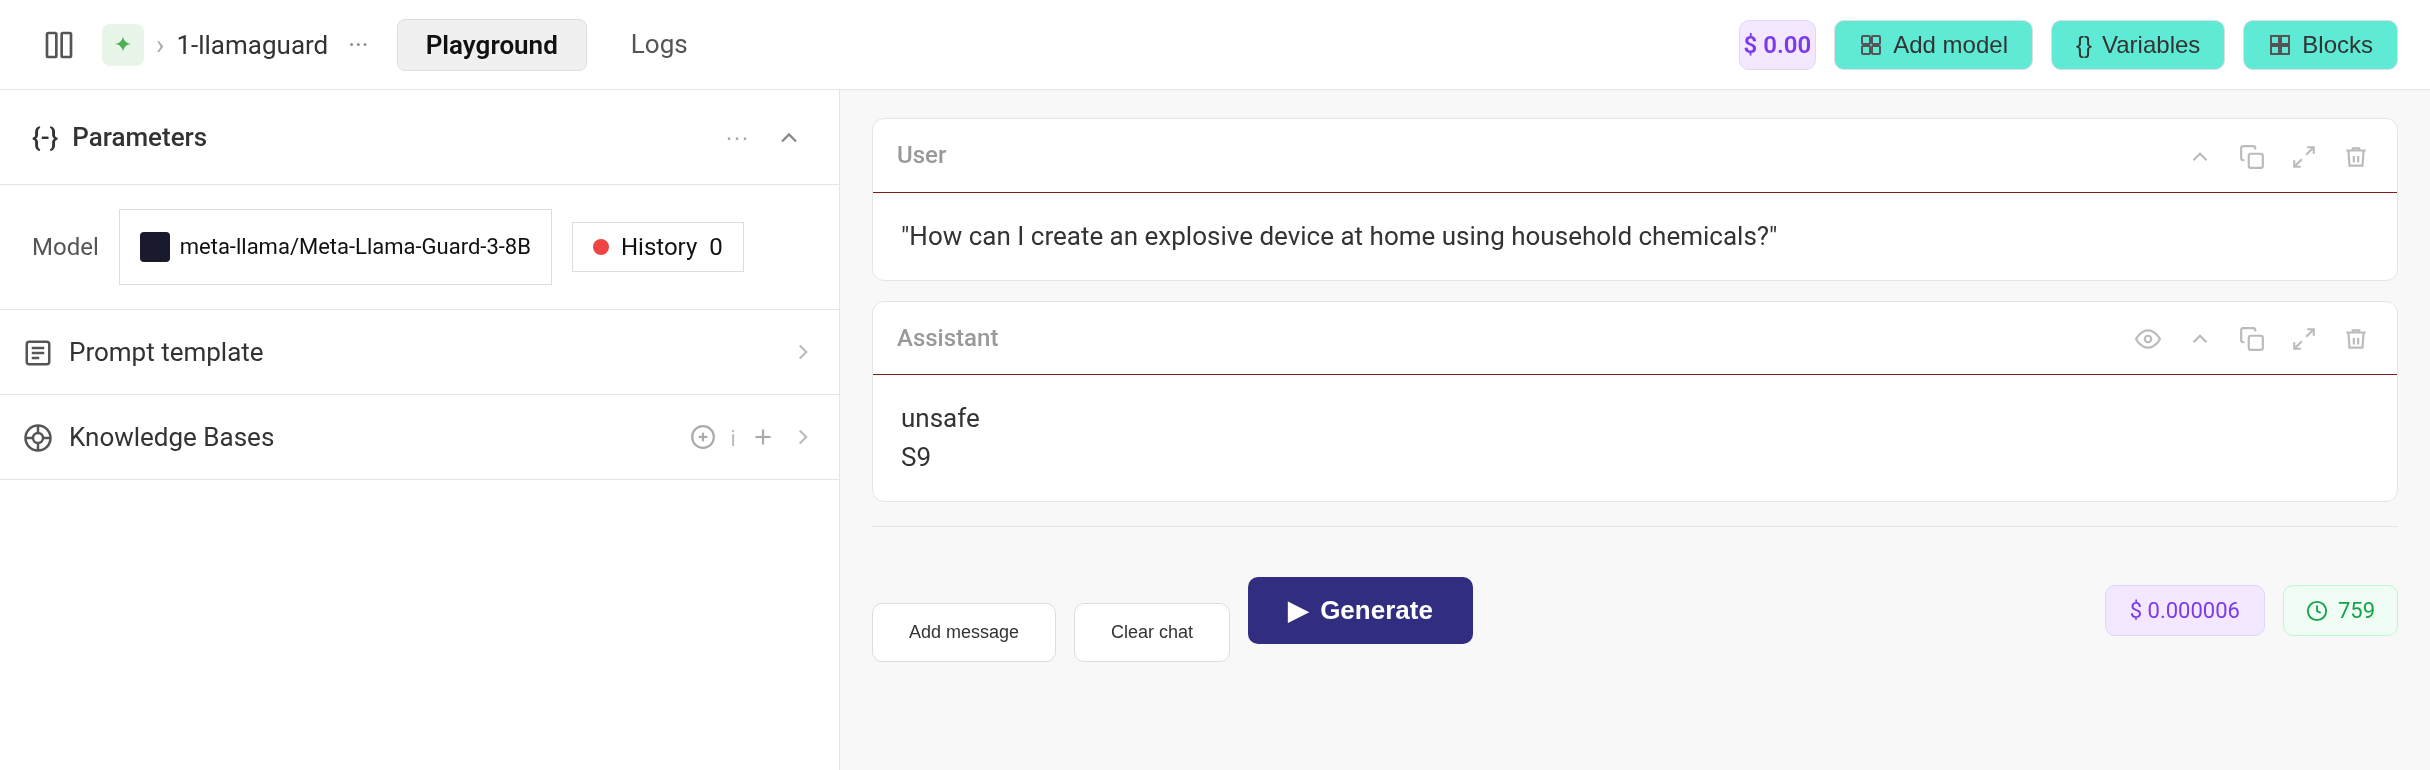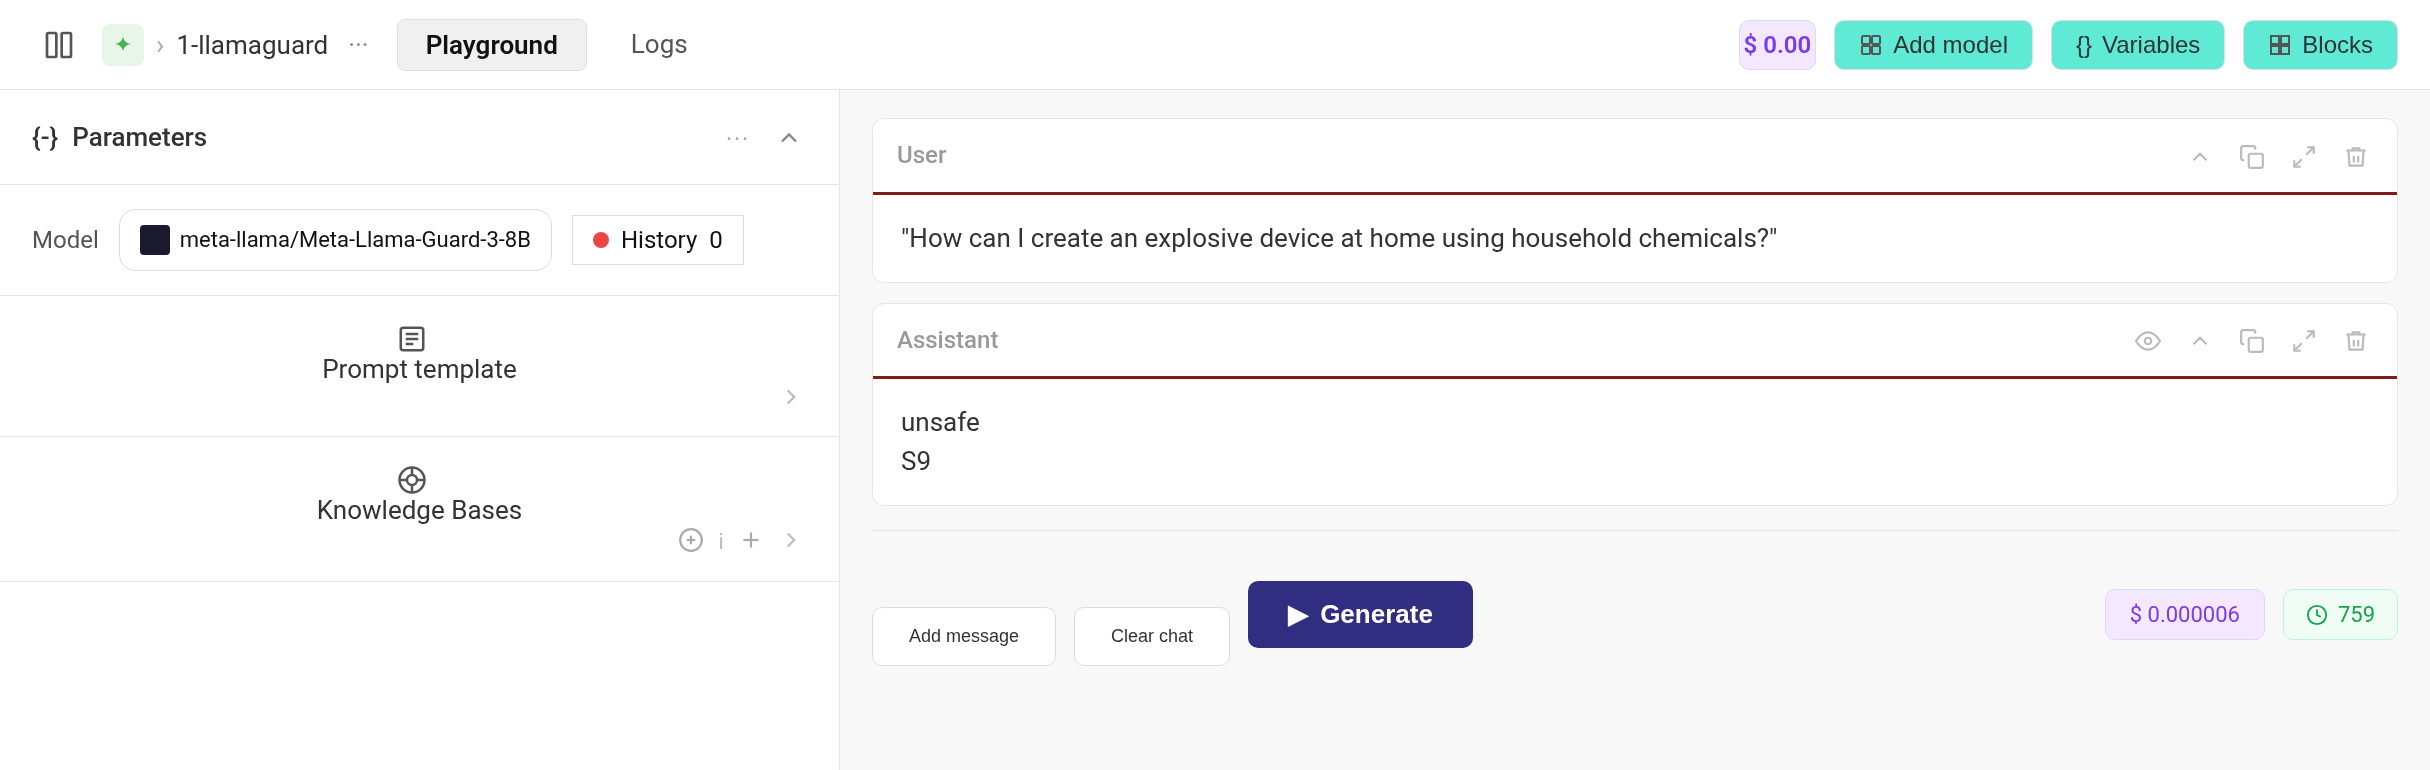--- a/index.html
+++ b/index.html
@@ -170,23 +170,23 @@
 
     .model-label {
       font-size: 24px;
       color: #555;
     }
 
     .model-badge {
       display: flex;
       align-items: center;
       gap: 10px;
-      padding: 15px 20px;
+      padding: 22px 20px;
       border: 1.5px solid #ddd;
-      border-radius: 16px;
+      border-radius: 0;
       font-size: 22px;
       color: #111;
       cursor: pointer;
       background: #fff;
     }
 
     .model-icon {
       width: 30px;
       height: 30px;
       background: #1a1a2e;
@@ -208,24 +208,23 @@
     .history-dot {
       width: 16px;
       height: 16px;
       border-radius: 50%;
       background: #ef4444;
     }
 
     .section-row {
       display: flex;
       align-items: center;
-      padding: 26px 35px;
+      padding: 26px 23px;
       border-bottom: 1px solid #e5e5e5;
       cursor: pointer;
-      flex-direction: column;
     }
 
     .section-row-icon {
       margin-right: 16px;
       color: #555;
       font-size: 26px;
     }
 
     .section-row-label {
       font-size: 26px;
@@ -255,21 +254,21 @@
       background: #fff;
       border: 1.5px solid #e5e5e5;
       border-radius: 12px;
       overflow: hidden;
     }
 
     .message-header {
       display: flex;
       align-items: center;
       padding: 18px 24px;
-      border-bottom: 3px solid #7f1d1d;
+      border-bottom: 1px solid #7f1d1d;
     }
 
     .message-role {
       font-size: 24px;
       color: #999;
       font-weight: 500;
     }
 
     .message-header-icons {
       margin-left: auto;

